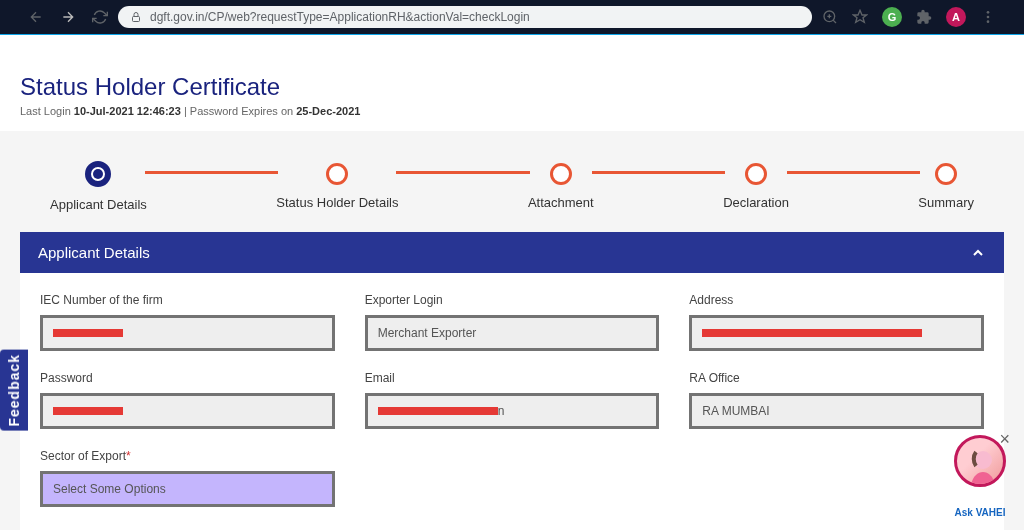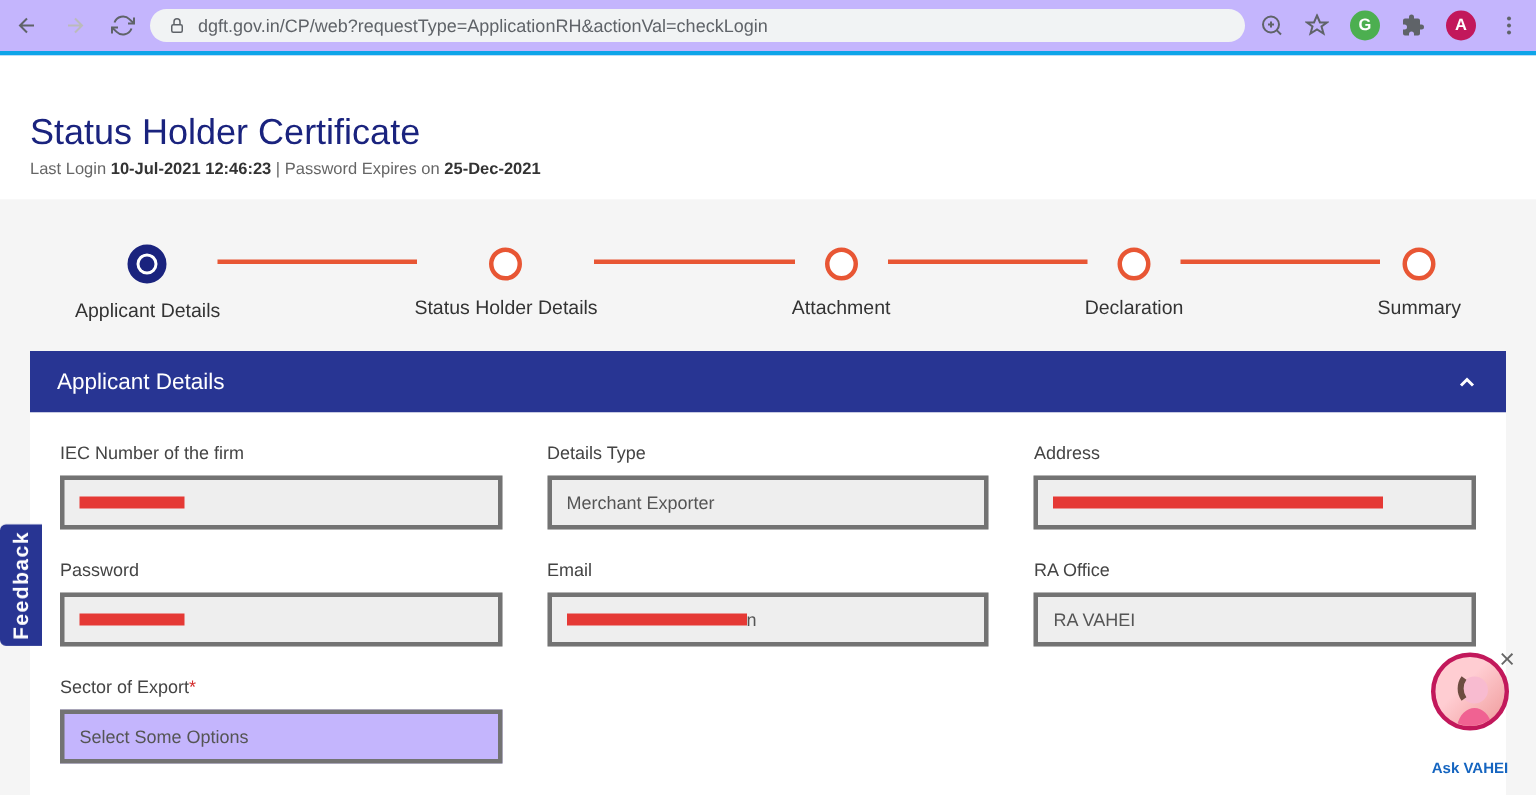--- a/index.html
+++ b/index.html
@@ -1,21 +1,21 @@
 <!DOCTYPE html>
 <html><head>
   <meta charset="utf-8">
   <style>
     * { box-sizing: border-box; margin: 0; padding: 0; }
     body { font-family: 'Segoe UI', Arial, sans-serif; background: #f5f5f5; width: 1024px; }
     
     
     .browser-bar {
-      display: flex; align-items: center; padding: 6px 10px;
-      background: #c4b5fd; border-bottom: 3px solid #0ea5e9; gap: 10px;
+      display: flex; align-items: center; padding: 6px 28px;
+      background: #0f172a; border-bottom: 1px solid #0ea5e9; gap: 10px;
     }
     .nav-icons { display: flex; gap: 16px; color: #5f6368; }
     .nav-icon { width: 16px; height: 16px; cursor: pointer; }
     .url-bar {
       flex: 1; display: flex; align-items: center; gap: 8px;
       background: #f1f3f4; border-radius: 14px; padding: 4px 12px; font-size: 12px; color: #5f6368;
     }
     .lock-icon { width: 12px; height: 12px; }
     .toolbar-right { display: flex; gap: 14px; align-items: center; color: #5f6368; }
     .avatar { width: 20px; height: 20px; border-radius: 50%; background: #c2185b; color: #fff; display: flex; align-items: center; justify-content: center; font-size: 11px; font-weight: bold; }
@@ -180,38 +180,38 @@
         <path d="M6 9l6 6 6-6"></path>
       </svg>
   </div>
   <div class="panel-body">
     <div class="form-grid">
       <div class="form-group">
         <label class="form-label">IEC Number of the firm</label>
         <div class="form-input"><span class="redacted" style="width:70px"></span></div>
       </div>
       <div class="form-group">
-        <label class="form-label">Details Type</label>
+        <label class="form-label">Exporter Login</label>
         <div class="form-input">Merchant Exporter</div>
       </div>
       <div class="form-group">
         <label class="form-label">Address</label>
         <div class="form-input"><span class="redacted" style="width:220px"></span></div>
       </div>
       <div class="form-group">
         <label class="form-label">Password</label>
         <div class="form-input"><span class="redacted" style="width:70px"></span></div>
       </div>
       <div class="form-group">
         <label class="form-label">Email</label>
         <div class="form-input"><span class="redacted" style="width:120px"></span>n</div>
       </div>
       <div class="form-group">
         <label class="form-label">RA Office</label>
-        <div class="form-input">RA VAHEI</div>
+        <div class="form-input">RA MUMBAI</div>
       </div>
       <div class="form-group">
         <label class="form-label"><span>Sector of Export</span><span class="required">*</span></label>
         <div class="form-input white">Select Some Options</div>
       </div>
       <div></div>
     </div>
     <div class="declaration-label"><span>Declaration</span> <span class="required">*</span></div>
     <div class="radio-row">
       <div class="radio"></div>

